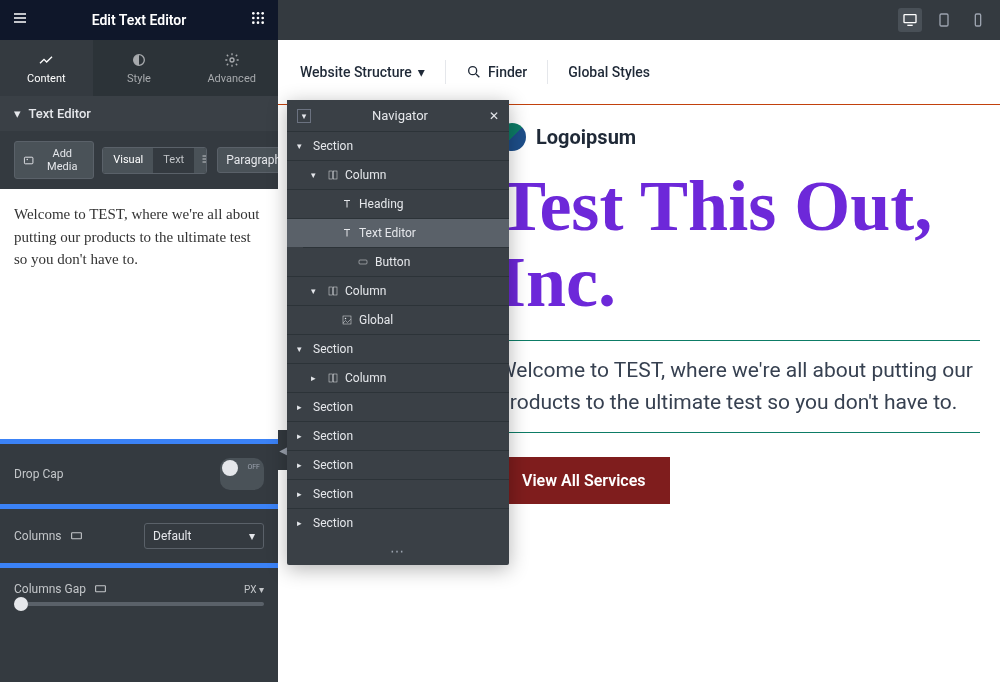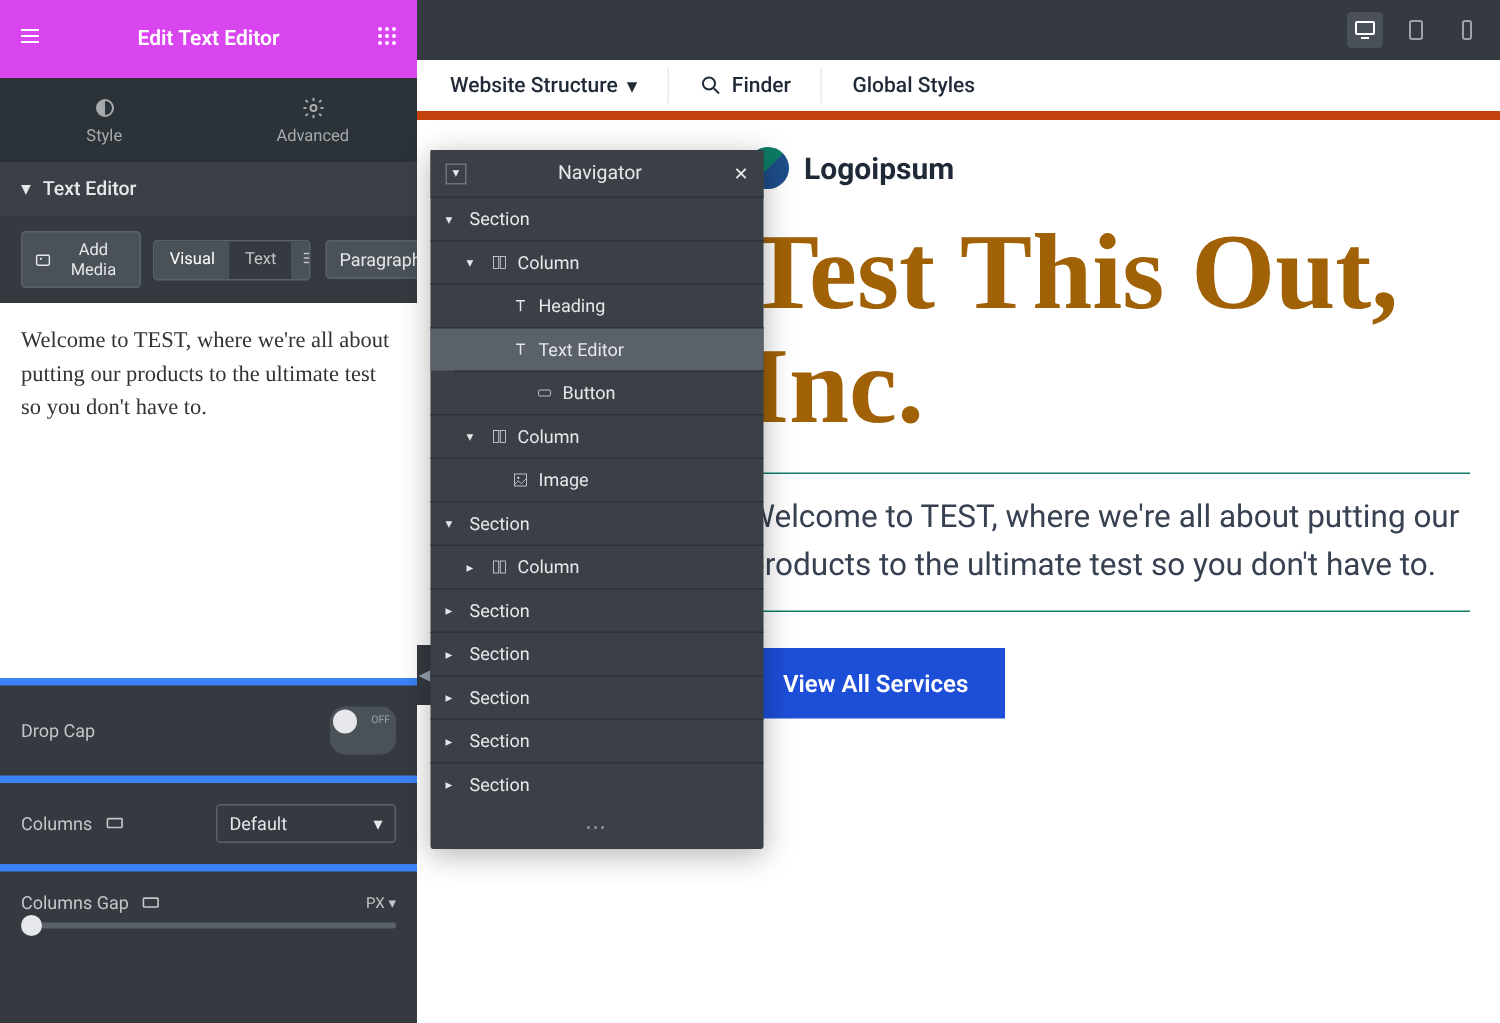--- a/index.html
+++ b/index.html
@@ -2,21 +2,21 @@
 <html><head>
 <meta charset="utf-8">
 <style>
 *{margin:0;padding:0;box-sizing:border-box;font-family:-apple-system,BlinkMacSystemFont,"Segoe UI",Roboto,Arial,sans-serif}
 body{width:1000px;height:682px;overflow:hidden;background:#343a40}
 .topbar{height:40px;background:#343a40;display:flex;align-items:center;padding:0 10px;justify-content:flex-end;gap:10px}
 .device-icon{width:24px;height:24px;display:flex;align-items:center;justify-content:center;color:#9ca3af;cursor:pointer}
 .device-icon.active{background:#495057;border-radius:3px;color:#fff}
 .main-wrap{display:flex;height:642px}
 .sidebar{width:278px;background:#343a40;display:flex;flex-direction:column;color:#e5e7eb}
-.sidebar-header{height:52px;background:#d946ef;display:flex;align-items:center;justify-content:space-between;padding:0 12px;margin-top:-40px;position:relative;z-index:10}
+.sidebar-header{height:40px;background:#0f172a;display:flex;align-items:center;justify-content:space-between;padding:0 12px;margin-top:-40px;position:relative;z-index:10}
 .hamburger{color:#fff;cursor:pointer}
 .sidebar-title{color:#fff;font-size:14px;font-weight:600}
 .grid-icon{color:#fff;cursor:pointer}
 .tabs{display:flex;height:56px;background:#2c3338}
 .tab{flex:1;display:flex;flex-direction:column;align-items:center;justify-content:center;gap:4px;cursor:pointer;color:#a7aaad;font-size:11px}
 .tab.active{background:#343a40;color:#fff}
 .section-header{display:flex;align-items:center;gap:8px;padding:10px 14px;background:#3a4046;font-size:13px;color:#e5e7eb;font-weight:500}
 .controls{padding:10px 14px;display:flex;flex-direction:row;gap:10px}
 .media-row{display:flex;gap:8px;align-items:center}
 .add-media{background:#4a5258;border:1px solid #5a6169;color:#e5e7eb;font-size:11px;padding:5px 8px;border-radius:3px;display:flex;align-items:center;gap:5px;cursor:pointer}
@@ -30,30 +30,30 @@
 .fmt-row2{display:flex;gap:4px;padding:4px 0}
 .fmt-icon{width:26px;height:24px;display:flex;align-items:center;justify-content:center;color:#c3c6c9;cursor:pointer}
 .text-editor{background:#fff;min-height:250px;padding:14px;font-size:15px;line-height:1.5;color:#333;font-family:Georgia,serif}
 .setting-row{display:flex;align-items:center;justify-content:space-between;padding:14px;font-size:12px;color:#c3c6c9;border-top:5px solid #3b82f6}
 .toggle{width:44px;height:32px;background:#4a5258;border-radius:10px;position:relative;cursor:pointer}
 .toggle-knob{width:16px;height:16px;background:#e5e7eb;border-radius:50%;position:absolute;top:2px;left:2px}
 .toggle-off{position:absolute;right:4px;top:5px;font-size:7px;color:#9ca3af}
 .col-select{background:#343a40;border:1px solid #5a6169;color:#e5e7eb;font-size:12px;padding:5px 8px;border-radius:3px;width:120px;display:flex;justify-content:space-between;align-items:center;cursor:pointer}
 .unit{font-size:10px;color:#c3c6c9}
 .canvas{flex:1;background:#fff;position:relative}
-.canvas-toolbar{height:40px;display:flex;align-items:center;gap:20px;padding:0 22px;border-bottom:6px solid #c2410c;background:#fff}
+.canvas-toolbar{height:65px;display:flex;align-items:center;gap:20px;padding:0 22px;border-bottom:1px solid #c2410c;background:#fff}
 .ct-item{font-size:14px;color:#1f2937;display:flex;align-items:center;gap:6px;cursor:pointer;font-weight:500}
 .divider{width:1px;height:24px;background:#e5e7eb}
 .logo-row{display:flex;align-items:center;gap:10px;padding:18px 220px}
 .logo-mark{width:28px;height:28px;border-radius:50%;background:linear-gradient(135deg,#0d7c66 50%,#1d4e89 50%)}
 .logo-text{font-size:20px;font-weight:700;color:#1f2937}
 .hero{padding:0 20px 40px 220px}
-.hero-title{font-family:Georgia,serif;font-size:72px;font-weight:700;color:#a16207;line-height:1.05;margin-bottom:20px}
+.hero-title{font-family:Georgia,serif;font-size:72px;font-weight:700;color:#6d28d9;line-height:1.05;margin-bottom:20px}
 .hero-sub{font-size:21px;color:#374151;line-height:1.5;border-top:1px solid #0d7c66;border-bottom:1px solid #0d7c66;padding:14px 0}
-.cta{margin-top:24px;background:#1d4ed8;color:#fff;border:none;padding:14px 24px;font-size:16px;font-weight:600;cursor:pointer}
+.cta{margin-top:24px;background:#7f1d1d;color:#fff;border:none;padding:14px 24px;font-size:16px;font-weight:600;cursor:pointer}
 .navigator{position:absolute;left:287px;top:100px;width:222px;background:#3a4046;color:#e5e7eb;font-size:12px;box-shadow:0 4px 20px rgba(0,0,0,.3);z-index:100;border-radius:2px}
 .nav-header{display:flex;align-items:center;justify-content:space-between;padding:8px 10px;background:#3a4046}
 .nav-title{font-size:13px}
 .nav-item{display:flex;align-items:center;gap:6px;padding:7px 10px;cursor:pointer;border-top:1px solid #2c3338}
 .nav-item.selected{background:#5a6169}
 .nav-caret{width:10px;font-size:9px}
 .nav-footer{text-align:center;padding:6px;color:#9ca3af;font-size:14px;letter-spacing:2px}
 .collapse-handle{position:absolute;left:278px;top:430px;width:10px;height:40px;background:#343a40;display:flex;align-items:center;justify-content:center;color:#9ca3af;cursor:pointer;font-size:10px;z-index:50}
 svg{width:16px;height:16px;fill:currentColor}
 .slider-track{height:4px;background:#5a6169;border-radius:2px;position:relative;margin:0 14px}
@@ -94,20 +94,26 @@
             <circle cx="19" cy="5" r="2"></circle>
             <circle cx="5" cy="12" r="2"></circle>
             <circle cx="12" cy="12" r="2"></circle>
             <circle cx="19" cy="12" r="2"></circle>
             <circle cx="5" cy="19" r="2"></circle>
             <circle cx="12" cy="19" r="2"></circle>
             <circle cx="19" cy="19" r="2"></circle>
           </svg></div>
     </div>
     <div class="tabs">
+      <div class="tab active">
+          <svg viewBox="0 0 24 24">
+            <path d="M3 17l6-6 4 4 8-8" fill="none" stroke="currentColor" stroke-width="2"></path>
+          </svg>
+          <span>Content</span>
+        </div>
       <div class="tab">
           <svg viewBox="0 0 24 24">
             <circle cx="12" cy="12" r="8" fill="none" stroke="currentColor" stroke-width="2"></circle>
             <path d="M12 4a8 8 0 000 16z"></path>
           </svg>
           <span>Style</span>
         </div>
       <div class="tab">
           <svg viewBox="0 0 24 24">
             <circle cx="12" cy="12" r="3" fill="none" stroke="currentColor" stroke-width="2"></circle>
@@ -295,21 +301,21 @@
         </svg>
         <span>Column</span>
       </div>
       <div class="nav-item" style="padding-left: 38px;">
         <span class="nav-caret"></span>
         <svg viewBox="0 0 24 24" style="width:12px;height:12px">
           <rect x="4" y="4" width="16" height="16" fill="none" stroke="currentColor"></rect>
           <circle cx="9" cy="9" r="1.5"></circle>
           <path d="M4 18l5-5 4 4 7-7" fill="none" stroke="currentColor"></path>
         </svg>
-        <span>Image</span>
+        <span>Global</span>
       </div>
       <div class="nav-item" style="padding-left: 10px;">
         <span class="nav-caret">▾</span>
         <span>Section</span>
       </div>
       <div class="nav-item" style="padding-left: 24px;">
         <span class="nav-caret">▸</span>
         <svg viewBox="0 0 24 24" style="width:12px;height:12px">
           <rect x="4" y="4" width="7" height="16" fill="none" stroke="currentColor"></rect>
           <rect x="13" y="4" width="7" height="16" fill="none" stroke="currentColor"></rect>

